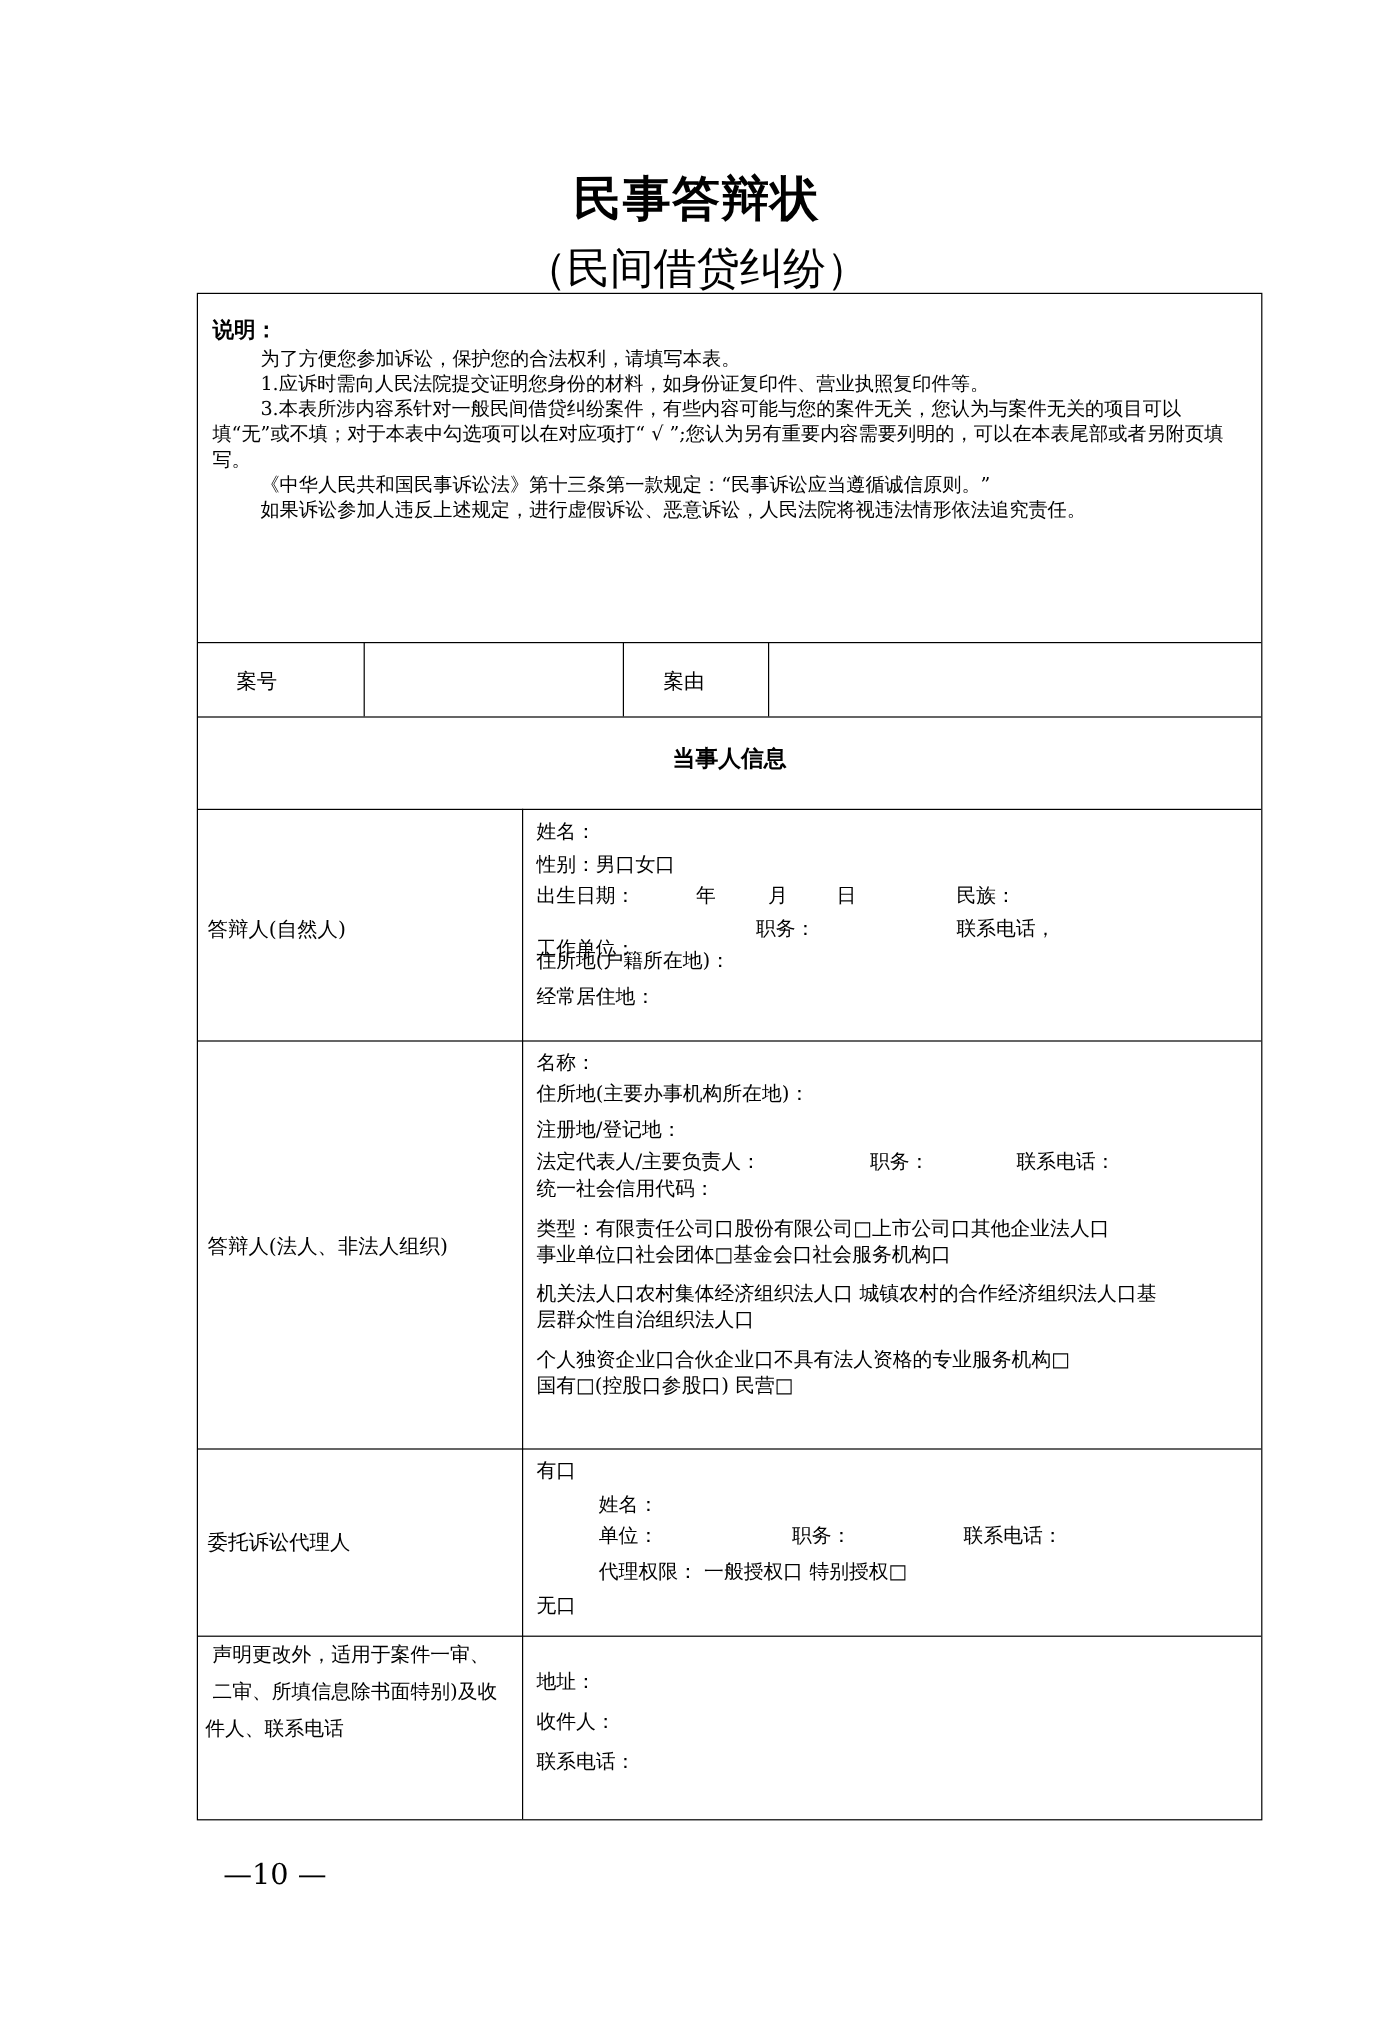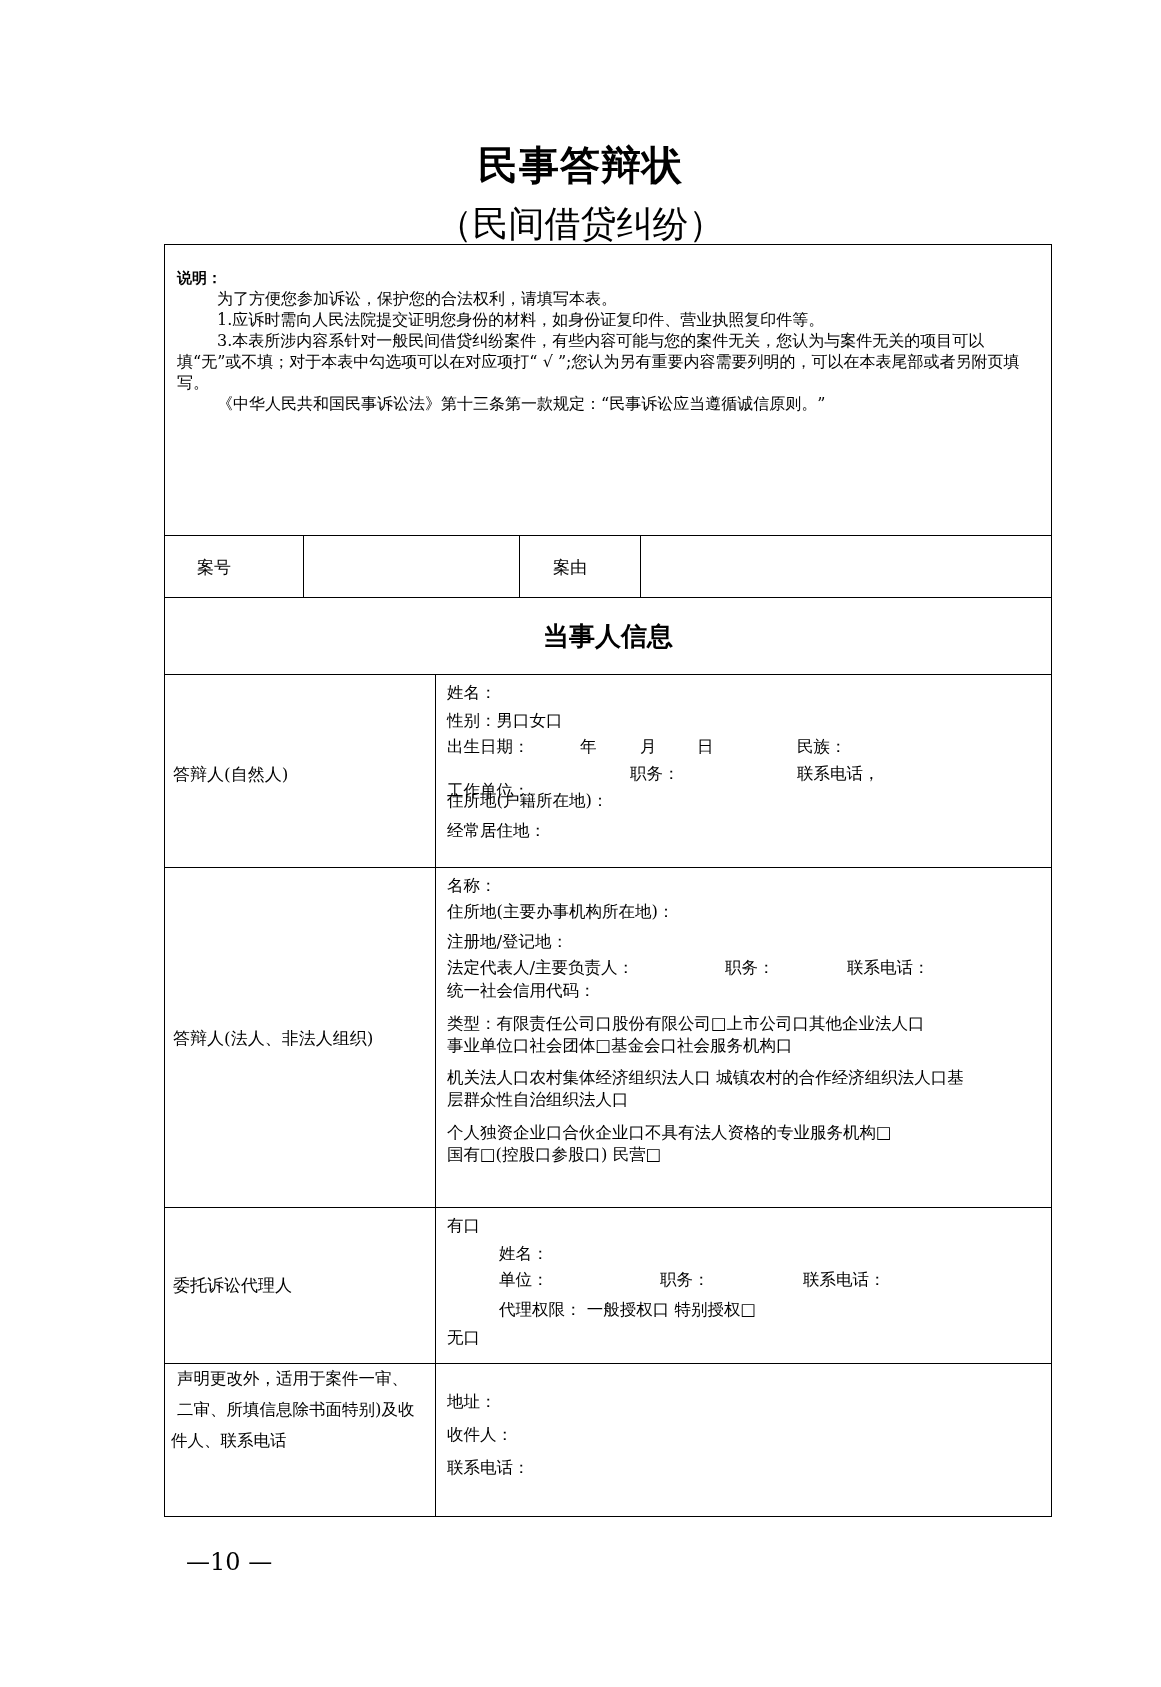--- a/index.html
+++ b/index.html
@@ -9,42 +9,43 @@
            font-family:"DejaVu Sans","Liberation Sans",sans-serif; font-weight:bold; }
   .t1 { top:138px; font-size:40px; letter-spacing:1px; }
   .t2 { top:200px; font-size:36px; font-weight:normal; }
   .tbl { position:absolute; left:164px; top:244px; width:888px; height:1273px;
          border:1.5px solid #000; box-sizing:border-box; }
   .hline { position:absolute; left:0; right:0; height:0; border-top:1.5px solid #000; }
   .vline { position:absolute; width:0; border-left:1px solid #000; }
   .notes { position:absolute; left:12px; top:22px; width:850px; font-size:16px; line-height:21px; }
   .notes p { margin:0; }
   .notes .ind { text-indent:40px; }
-  .notes .b { font-weight:bold; font-family:Liberation Sans, sans-serif; font-size:15px; }
+  .notes .b { font-weight:bold; font-family:Liberation Mono, monospace; font-size:18px; }
   .section { position:absolute; left:0; right:0; text-align:center; font-weight:bold;
-             font-family:"DejaVu Sans","Liberation Sans",sans-serif; font-size:26px; }
+             font-family:"DejaVu Sans","Liberation Sans",sans-serif; font-size:19px; }
   .lbl { position:absolute; font-size:17px; }
   .rc { position:absolute; left:270px; font-size:16.5px; }
   .rc div { position:absolute; white-space:nowrap; }
   .pagenum { position:absolute; left:186px; top:1548px; font-size:24px; }
 </style>
 </head>
 <body>
 
 <div class="title t1">民事答辩状</div>
 <div class="title t2">（民间借贷纠纷）</div>
 
 <div class="tbl">
 
   <div class="notes">
     <p class="b">说明：</p>
     <p class="ind">为了方便您参加诉讼，保护您的合法权利，请填写本表。</p>
     <p class="ind">1.应诉时需向人民法院提交证明您身份的材料，如身份证复印件、营业执照复印件等。</p>
     <p class="ind">3.本表所涉内容系针对一般民间借贷纠纷案件，有些内容可能与您的案件无关，您认为与案件无关的项目可以填“无”或不填；对于本表中勾选项可以在对应项打“ √ ”;您认为另有重要内容需要列明的，可以在本表尾部或者另附页填写。</p>
     <p class="ind">《中华人民共和国民事诉讼法》第十三条第一款规定：“民事诉讼应当遵循诚信原则。”</p>
+    <p class="ind">如果诉讼参加人违反上述规定，进行虚假诉讼、恶意诉讼，人民法院将视违法情形依法追究责任。</p>
   </div>
 
   <div class="hline" style="top:290px"></div>
   <div class="hline" style="top:352px"></div>
   <div class="hline" style="top:429px"></div>
   <div class="hline" style="top:622px"></div>
   <div class="hline" style="top:962px"></div>
   <div class="hline" style="top:1118px"></div>
 
   <div class="vline" style="left:138px; top:290px; height:62px"></div>

